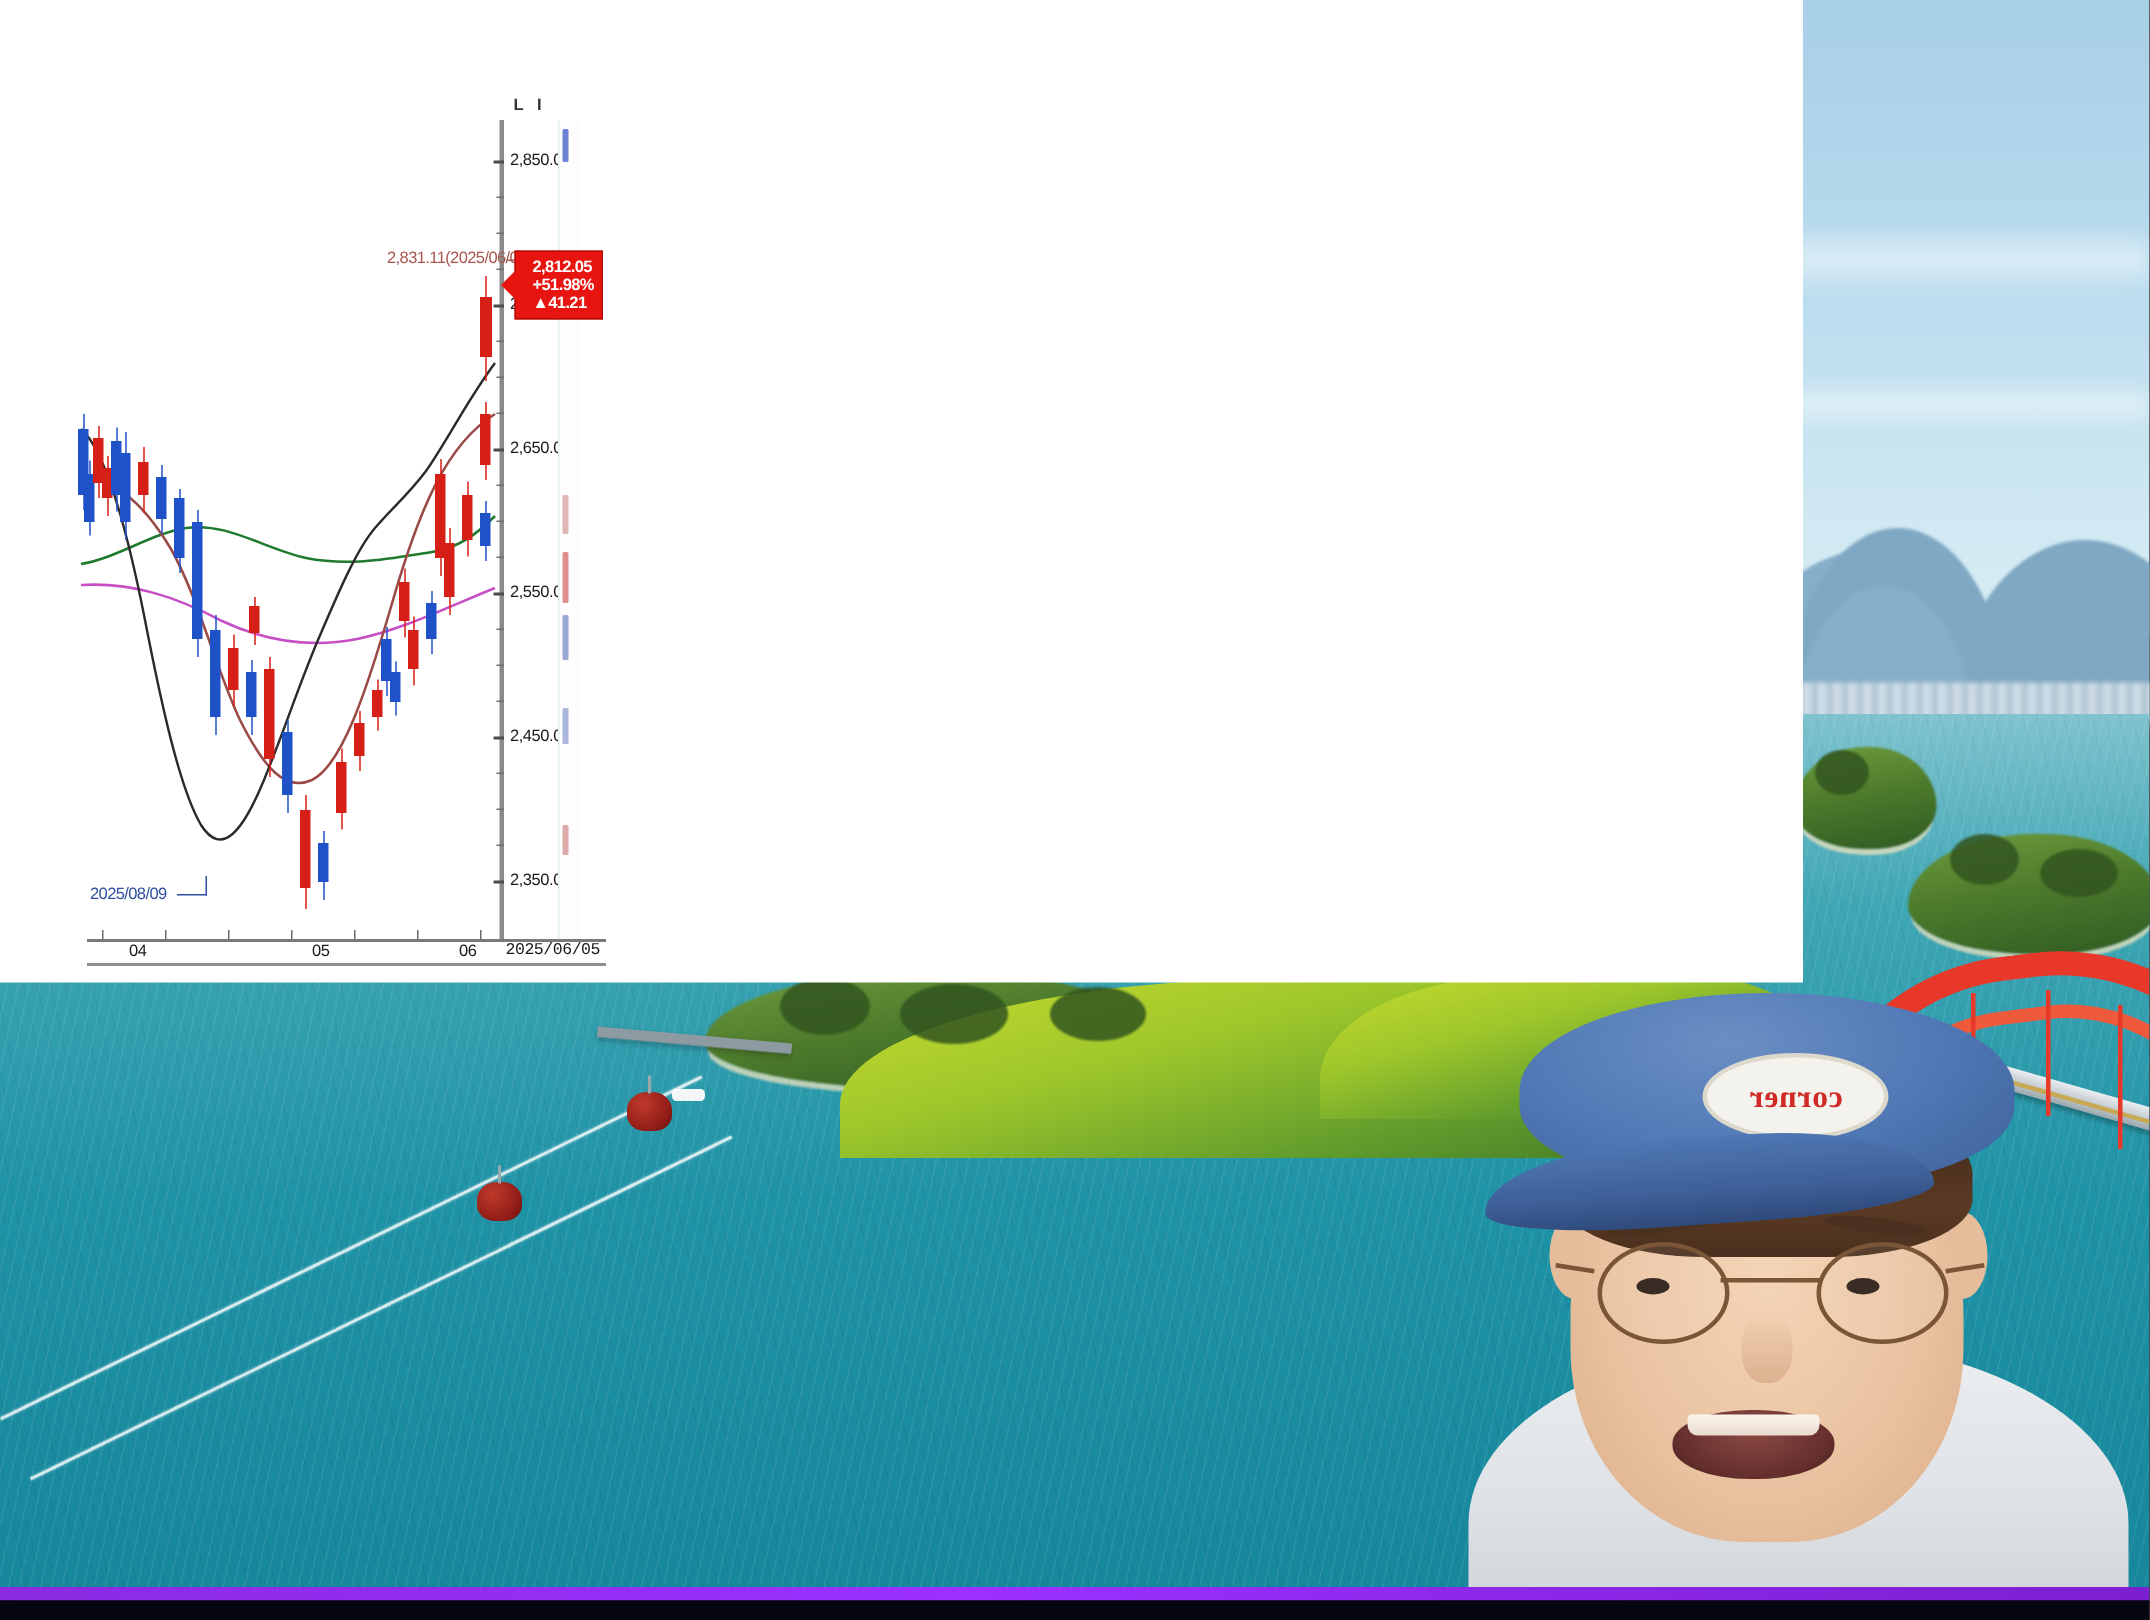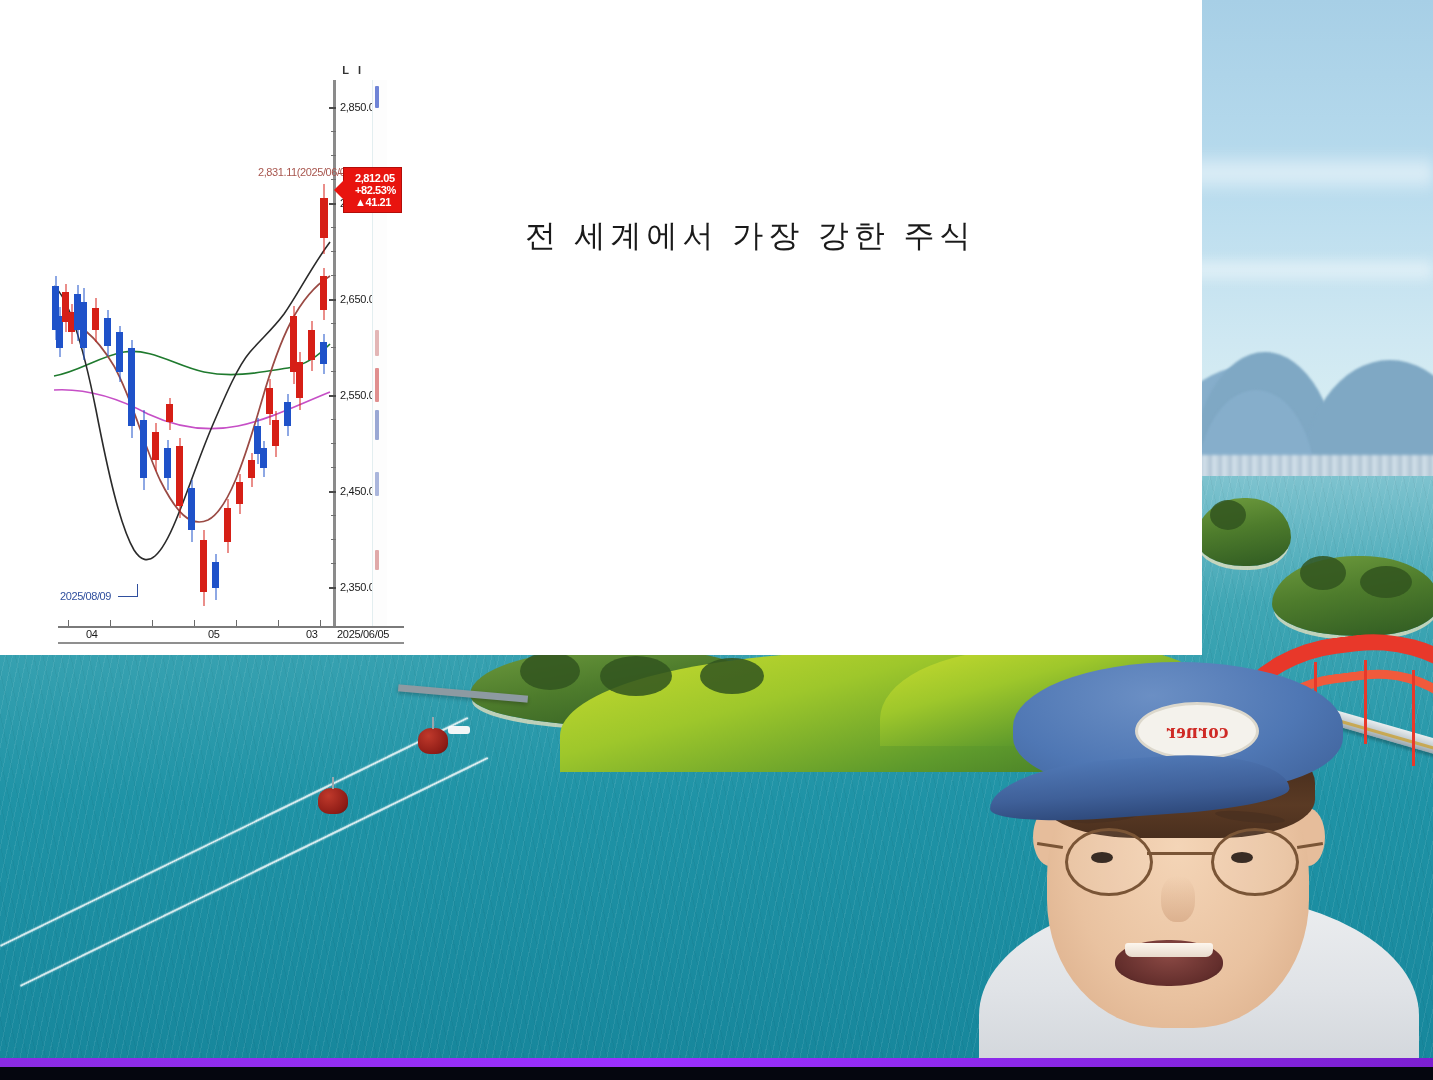--- a/index.html
+++ b/index.html
@@ -201,21 +201,20 @@
       <div class="hanger" style="left:98px;top:44px;height:52px;"></div>
       <div class="hanger" style="left:146px;top:34px;height:66px;"></div>
       <div class="hanger" style="left:196px;top:32px;height:84px;"></div>
       <div class="hanger" style="left:244px;top:42px;height:96px;"></div>
     </div>
   </div>
 
   <div class="slide">
 
 
-    <div class="subline">전 세계에서 가장 강한 주식</div>
 
 
     <div class="chart">
 
       <div class="chart-hdr">L I</div>
 
       <div class="yaxis"></div>
       <div class="xaxis"></div>
       <div class="xaxis2"></div>
 
@@ -391,22 +390,22 @@
 
       <div class="xtick" style="left:20px;"></div>
       <div class="xtick" style="left:62px;"></div>
       <div class="xtick" style="left:104px;"></div>
       <div class="xtick" style="left:146px;"></div>
       <div class="xtick" style="left:188px;"></div>
       <div class="xtick" style="left:230px;"></div>
       <div class="xtick" style="left:272px;"></div>
       <div class="xlab" style="left:38px;">04</div>
       <div class="xlab" style="left:160px;">05</div>
-      <div class="xlab" style="left:258px;">03</div>
-      <div class="xlab" style="left:289px;">2025/06/05</div>
+      <div class="xlab" style="left:258px;">06</div>
+      <div class="xlab" style="left:289px;font-family:Liberation Mono, monospace;">2025/06/05</div>
 
       <div class="scroll-col">
         <div class="scroll-mark" style="top:6px;height:22px;background:#6f84d6;"></div>
         <div class="scroll-mark" style="top:110px;height:16px;background:#8fa0c9;"></div>
         <div class="scroll-mark" style="top:250px;height:26px;background:#e3b6b6;"></div>
         <div class="scroll-mark" style="top:288px;height:34px;background:#e08f8f;"></div>
         <div class="scroll-mark" style="top:330px;height:30px;background:#9aa8d4;"></div>
         <div class="scroll-mark" style="top:392px;height:24px;background:#aab6dc;"></div>
         <div class="scroll-mark" style="top:470px;height:20px;background:#e0a9a9;"></div>
       </div>
@@ -414,21 +413,21 @@
       <div class="hi-ann">2,831.11(2025/06/05)</div>
       <div class="hi-lead"></div>
       <div class="hi-drop"></div>
 
       <div class="lo-ann">2025/08/09</div>
       <div class="lo-lead"></div>
       <div class="lo-up"></div>
 
       <div class="pricetag">
         <div>2,812.05</div>
-        <div>+82.53%</div>
+        <div>+51.98%</div>
         <div>▲41.21</div>
       </div>
     </div>
   </div>
 
   <div class="cam">
     <div class="cam-scene">
       <div class="neck">
         <div class="neck-v"></div>
       </div>

